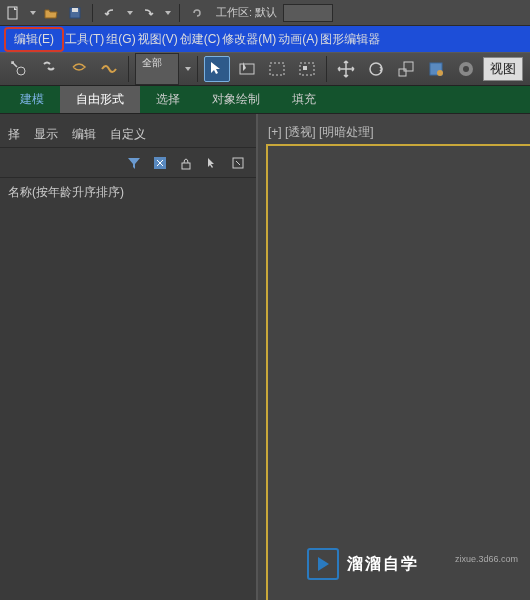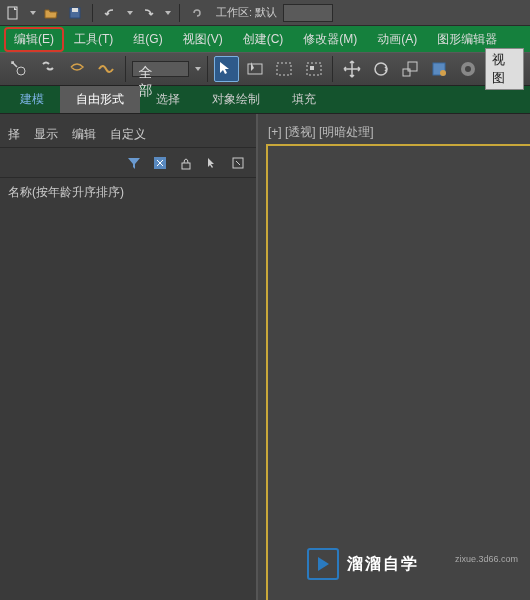--- a/index.html
+++ b/index.html
@@ -7,29 +7,29 @@
 
 
 .top-toolbar { height: 26px; background: #4a4a4a; display: flex; align-items: center; padding: 0 4px; gap: 6px; border-bottom: 1px solid #2a2a2a; }
 .tb-icon { width: 18px; height: 18px; display: flex; align-items: center; justify-content: center; cursor: pointer; }
 .tb-divider { width: 1px; height: 18px; background: #2a2a2a; margin: 0 2px; }
 .dropdown-arrow { width: 0; height: 0; border-left: 3px solid transparent; border-right: 3px solid transparent; border-top: 4px solid #bbb; margin-left: 2px; }
 .workspace-label { color: #ccc; font-size: 11px; margin-left: 4px; }
 .workspace-select { background: #5a5a5a; color: #ddd; border: 1px solid #2a2a2a; font-size: 11px; padding: 1px 20px 1px 6px; height: 18px; }
 
 
-.menu-bar { height: 26px; background: #15803d; display: flex; align-items: center; padding: 0 4px; }
-.menu-item { color: #ddd; font-size: 12px; padding: 4px 10px; cursor: pointer; }
+.menu-bar { height: 26px; background: #1d4ed8; display: flex; align-items: center; padding: 0 4px; }
+.menu-item { color: #ddd; font-size: 12px; padding: 4px 1px; cursor: pointer; }
 .menu-item.highlighted { border: 2px solid #d43a2a; border-radius: 4px; padding: 2px 8px; }
 
 
 .ribbon { height: 34px; background: linear-gradient(#505050, #404040); display: flex; align-items: center; padding: 0 6px; gap: 4px; border-top: 1px solid #5a5a5a; border-bottom: 1px solid #222; }
 .ribbon-icon { width: 26px; height: 26px; display: flex; align-items: center; justify-content: center; cursor: pointer; border-radius: 2px; }
 .ribbon-sep { width: 1px; height: 26px; background: #2a2a2a; margin: 0 2px; }
-.sel-dropdown { background: #5a5a5a; color: #ddd; border: 1px solid #2a2a2a; font-size: 14px; padding: 2px 22px 2px 6px; height: 16px; }
+.sel-dropdown { background: #5a5a5a; color: #ddd; border: 1px solid #2a2a2a; font-size: 10px; padding: 2px 16px 2px 6px; height: 32px; }
 .ribbon-icon.active { background: #2e5a8a; border: 1px solid #7ab0e0; }
 .ribbon-label { background: #ddd; color: #222; font-size: 13px; padding: 2px 6px; border: 1px solid #888; }
 
 
 .tab-strip { height: 28px; background: #14532d; display: flex; align-items: center; padding: 0 4px; gap: 0; border-bottom: 1px solid #222; }
 .tab { color: #ccc; font-size: 12px; padding: 5px 16px; cursor: pointer; }
 .tab.active { background: #5a5a5a; color: #fff; }
 
 
 .main-area { display: flex; height: calc(600px - 26px - 26px - 34px - 28px); }

